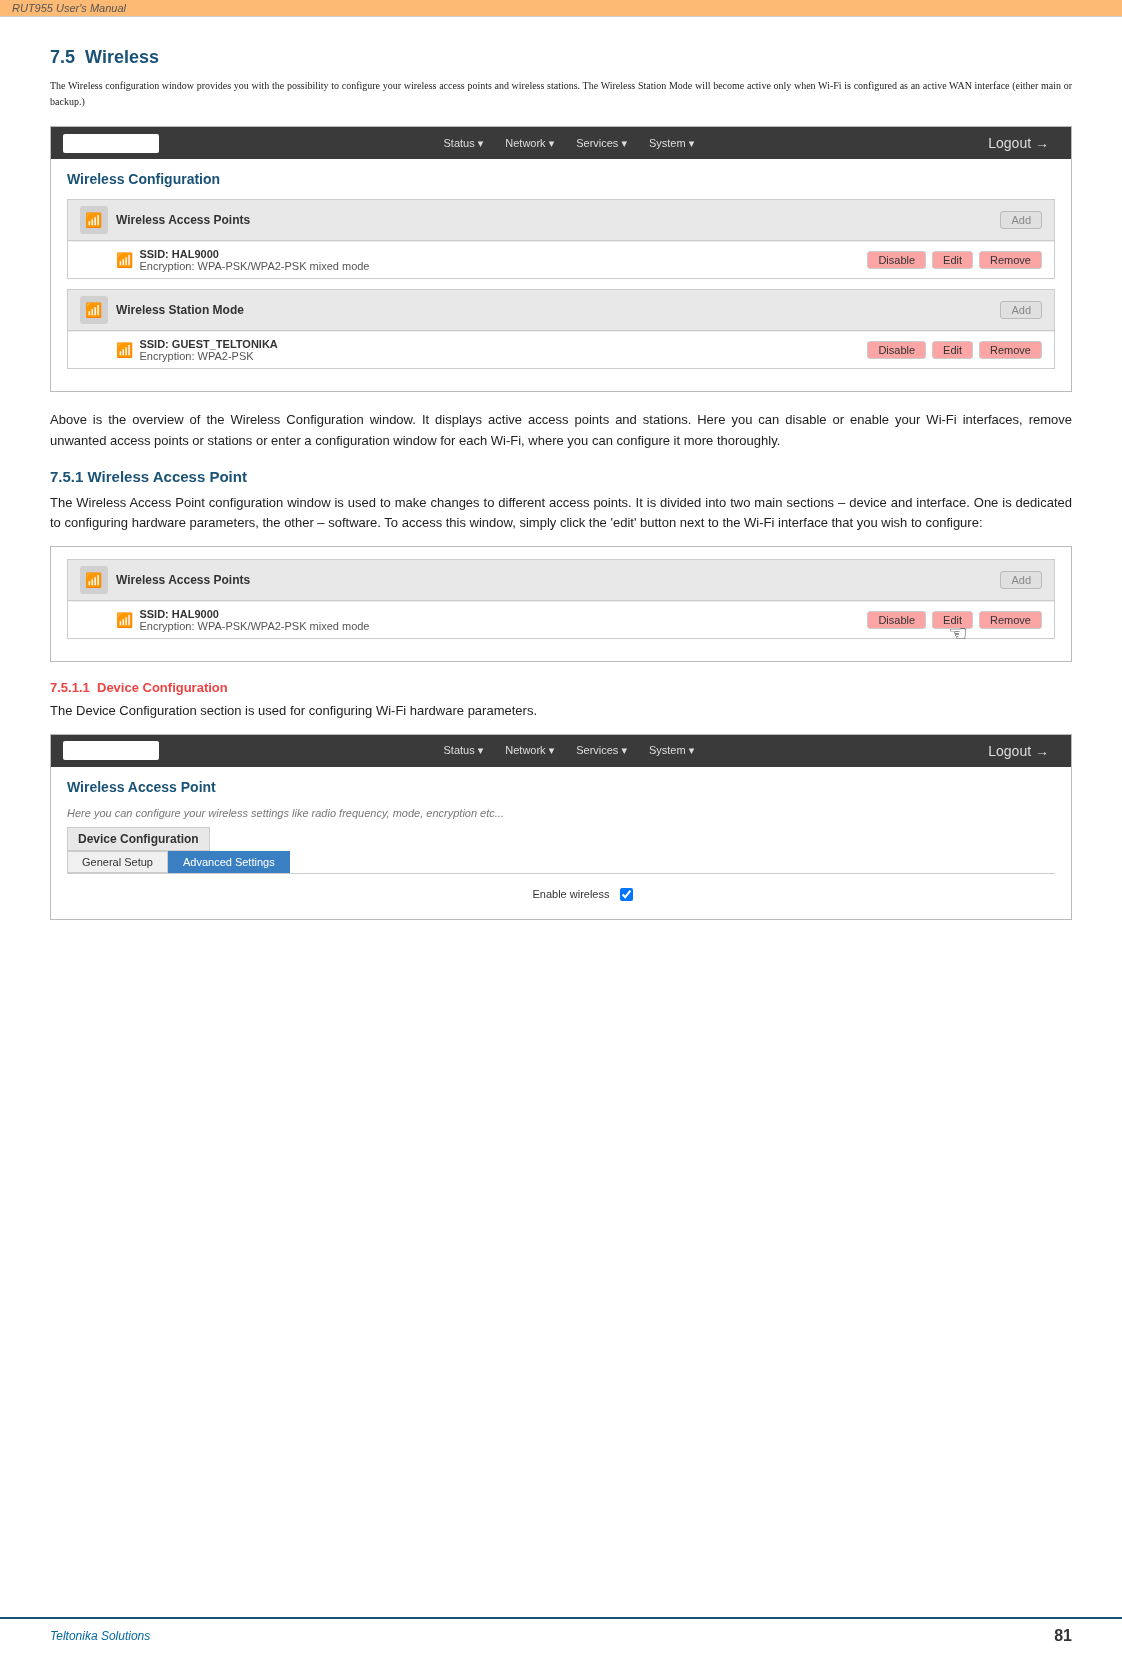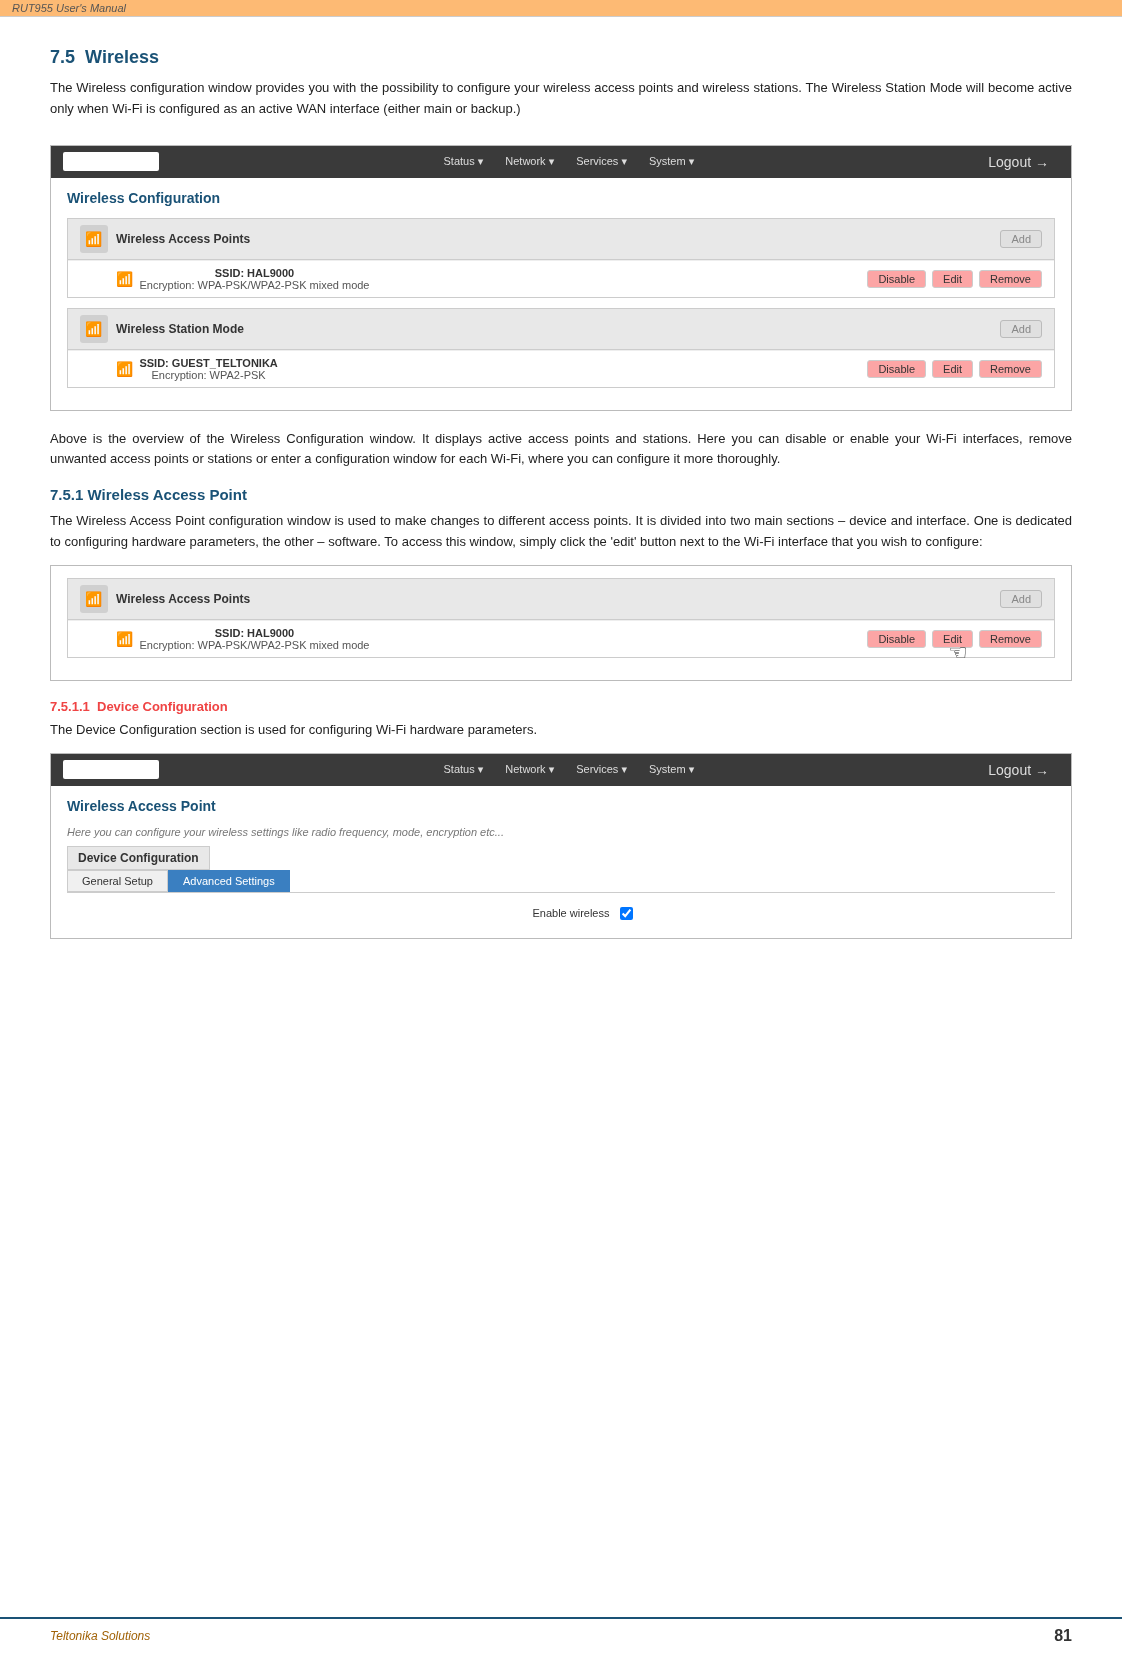--- a/index.html
+++ b/index.html
@@ -30,24 +30,25 @@
 
     
     .section-heading {
       font-size: 18px;
       font-weight: bold;
       color: #1a5276;
       margin-bottom: 10px;
     }
 
     .section-intro {
-      font-size: 13px;
+      font-size: 10px;
       line-height: 1.6;
-      margin-bottom: 25px;
+      margin-bottom: 16px;
       text-align: justify;
+      font-family: Liberation Serif, serif;
     }
 
     
     .router-ui {
       border: 1px solid #bbb;
       margin-bottom: 18px;
       background: #fff;
     }
 
     .router-nav {
@@ -158,21 +159,20 @@
     .wireless-entry {
       padding: 6px 12px 6px 48px;
       display: flex;
       align-items: center;
       justify-content: space-between;
       border-top: 1px solid #eee;
     }
 
     .entry-info {
       font-size: 11px;
-      text-align: center;
     }
 
     .entry-info .ssid {
       font-weight: bold;
       color: #333;
     }
 
     .entry-info .enc {
       color: #555;
     }
@@ -235,21 +235,21 @@
       display: flex;
       justify-content: space-between;
       align-items: center;
       position: absolute;
       bottom: 0;
       width: 1122px;
     }
 
     .footer-company {
       font-size: 12px;
-      color: #a16207;
+      color: #0369a1;
       font-style: italic;
     }
 
     .footer-page {
       font-size: 16px;
       font-weight: bold;
       color: #333;
     }
 
     

